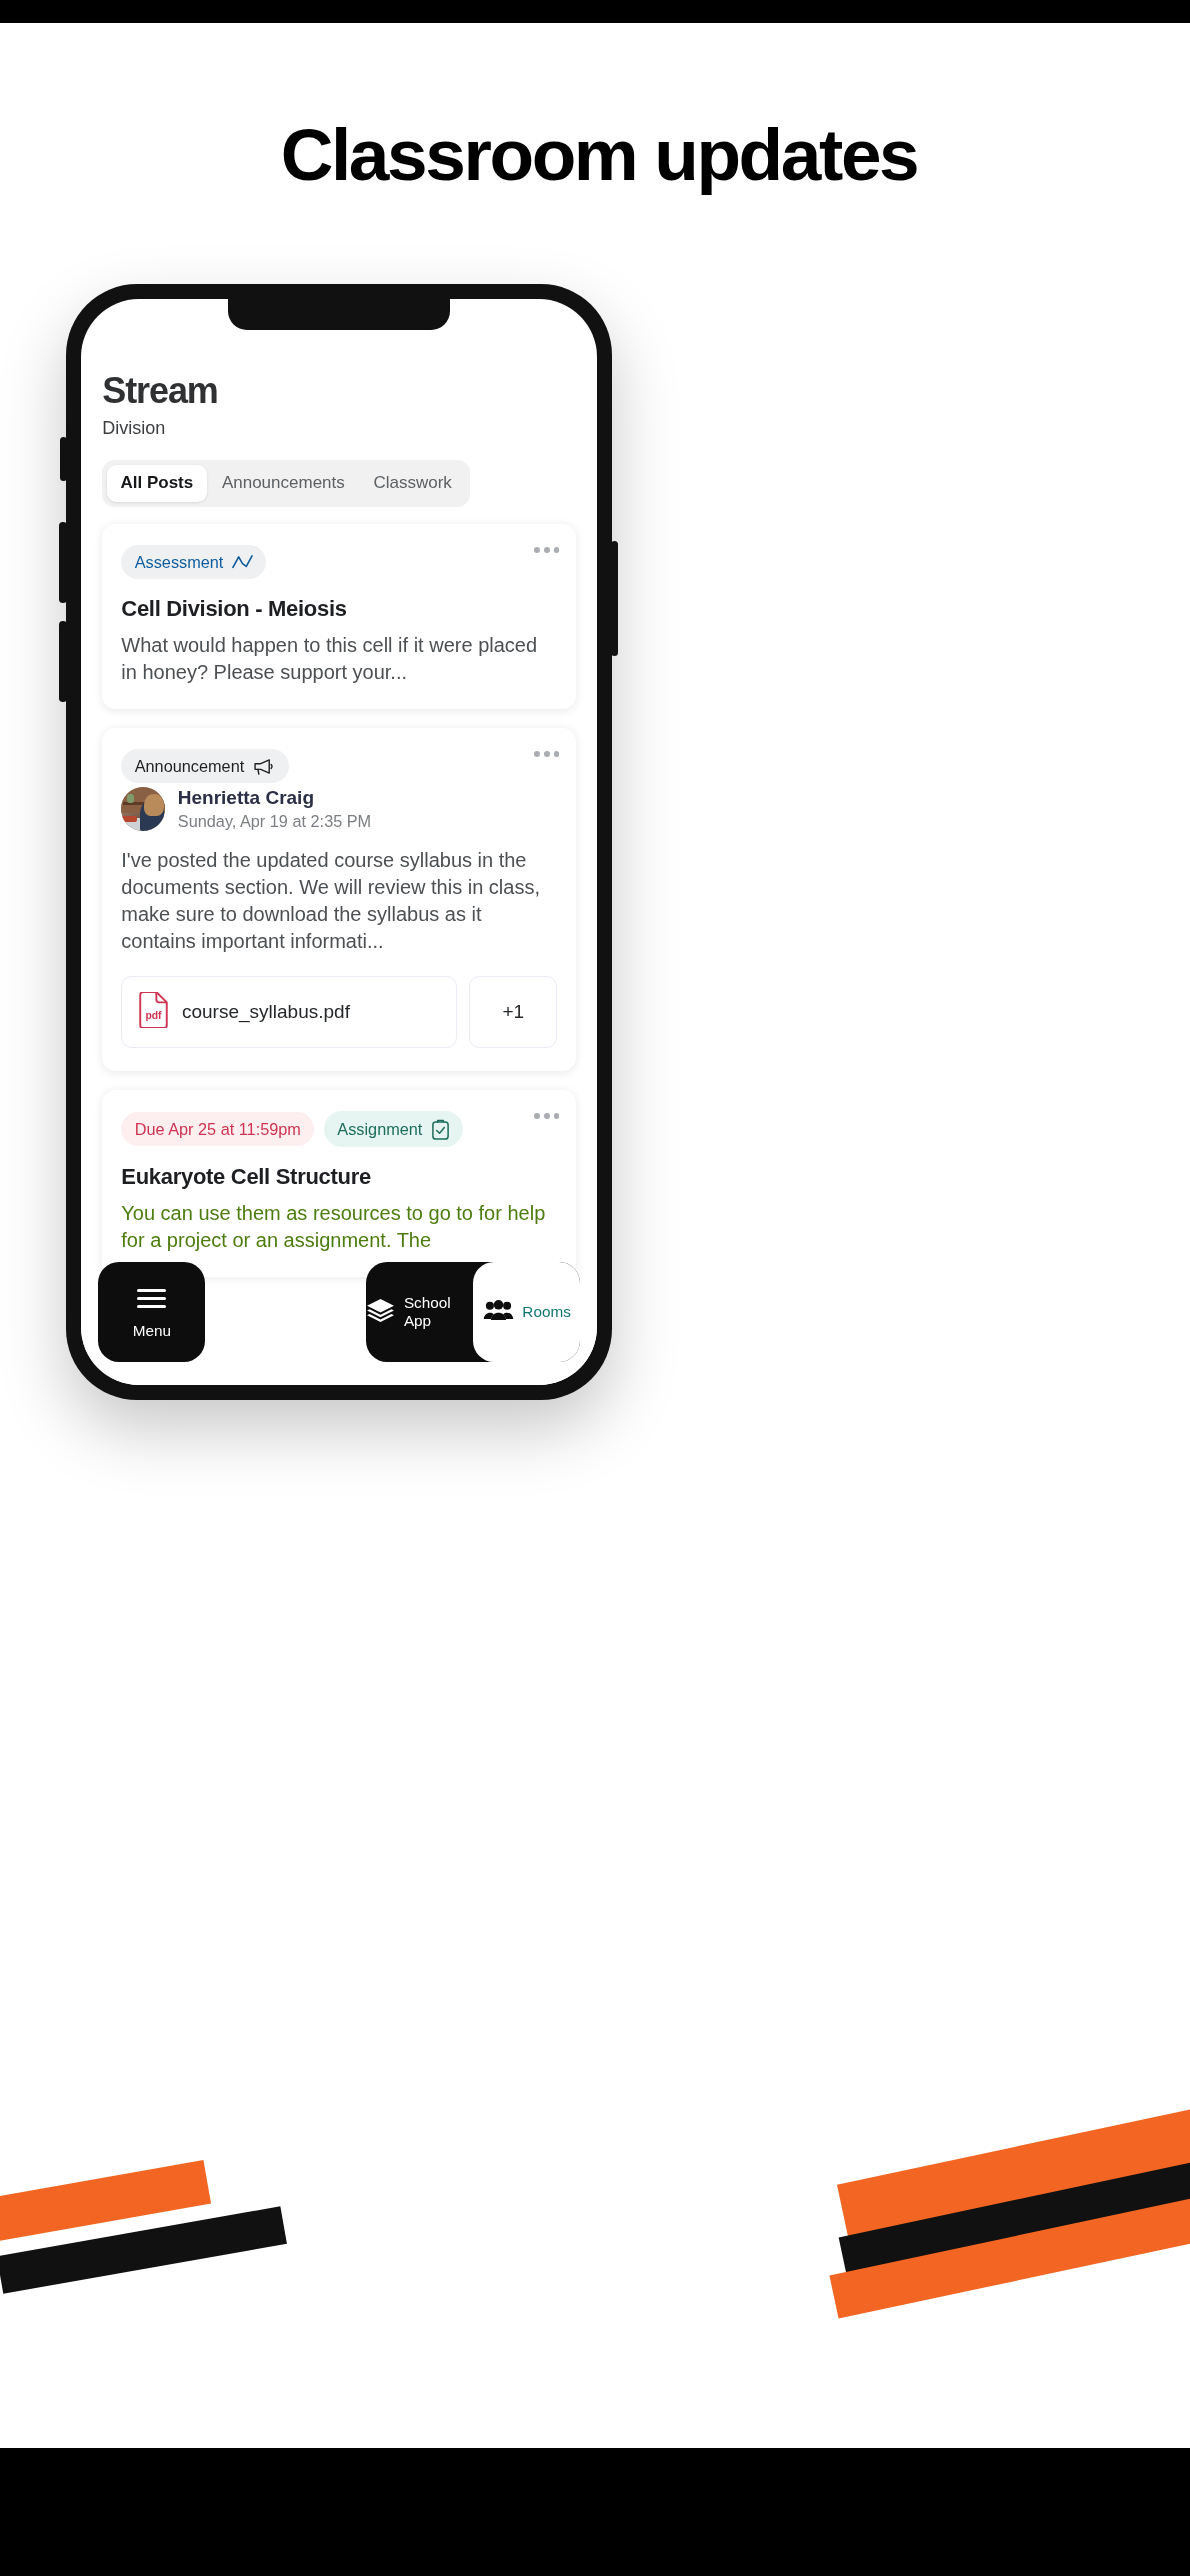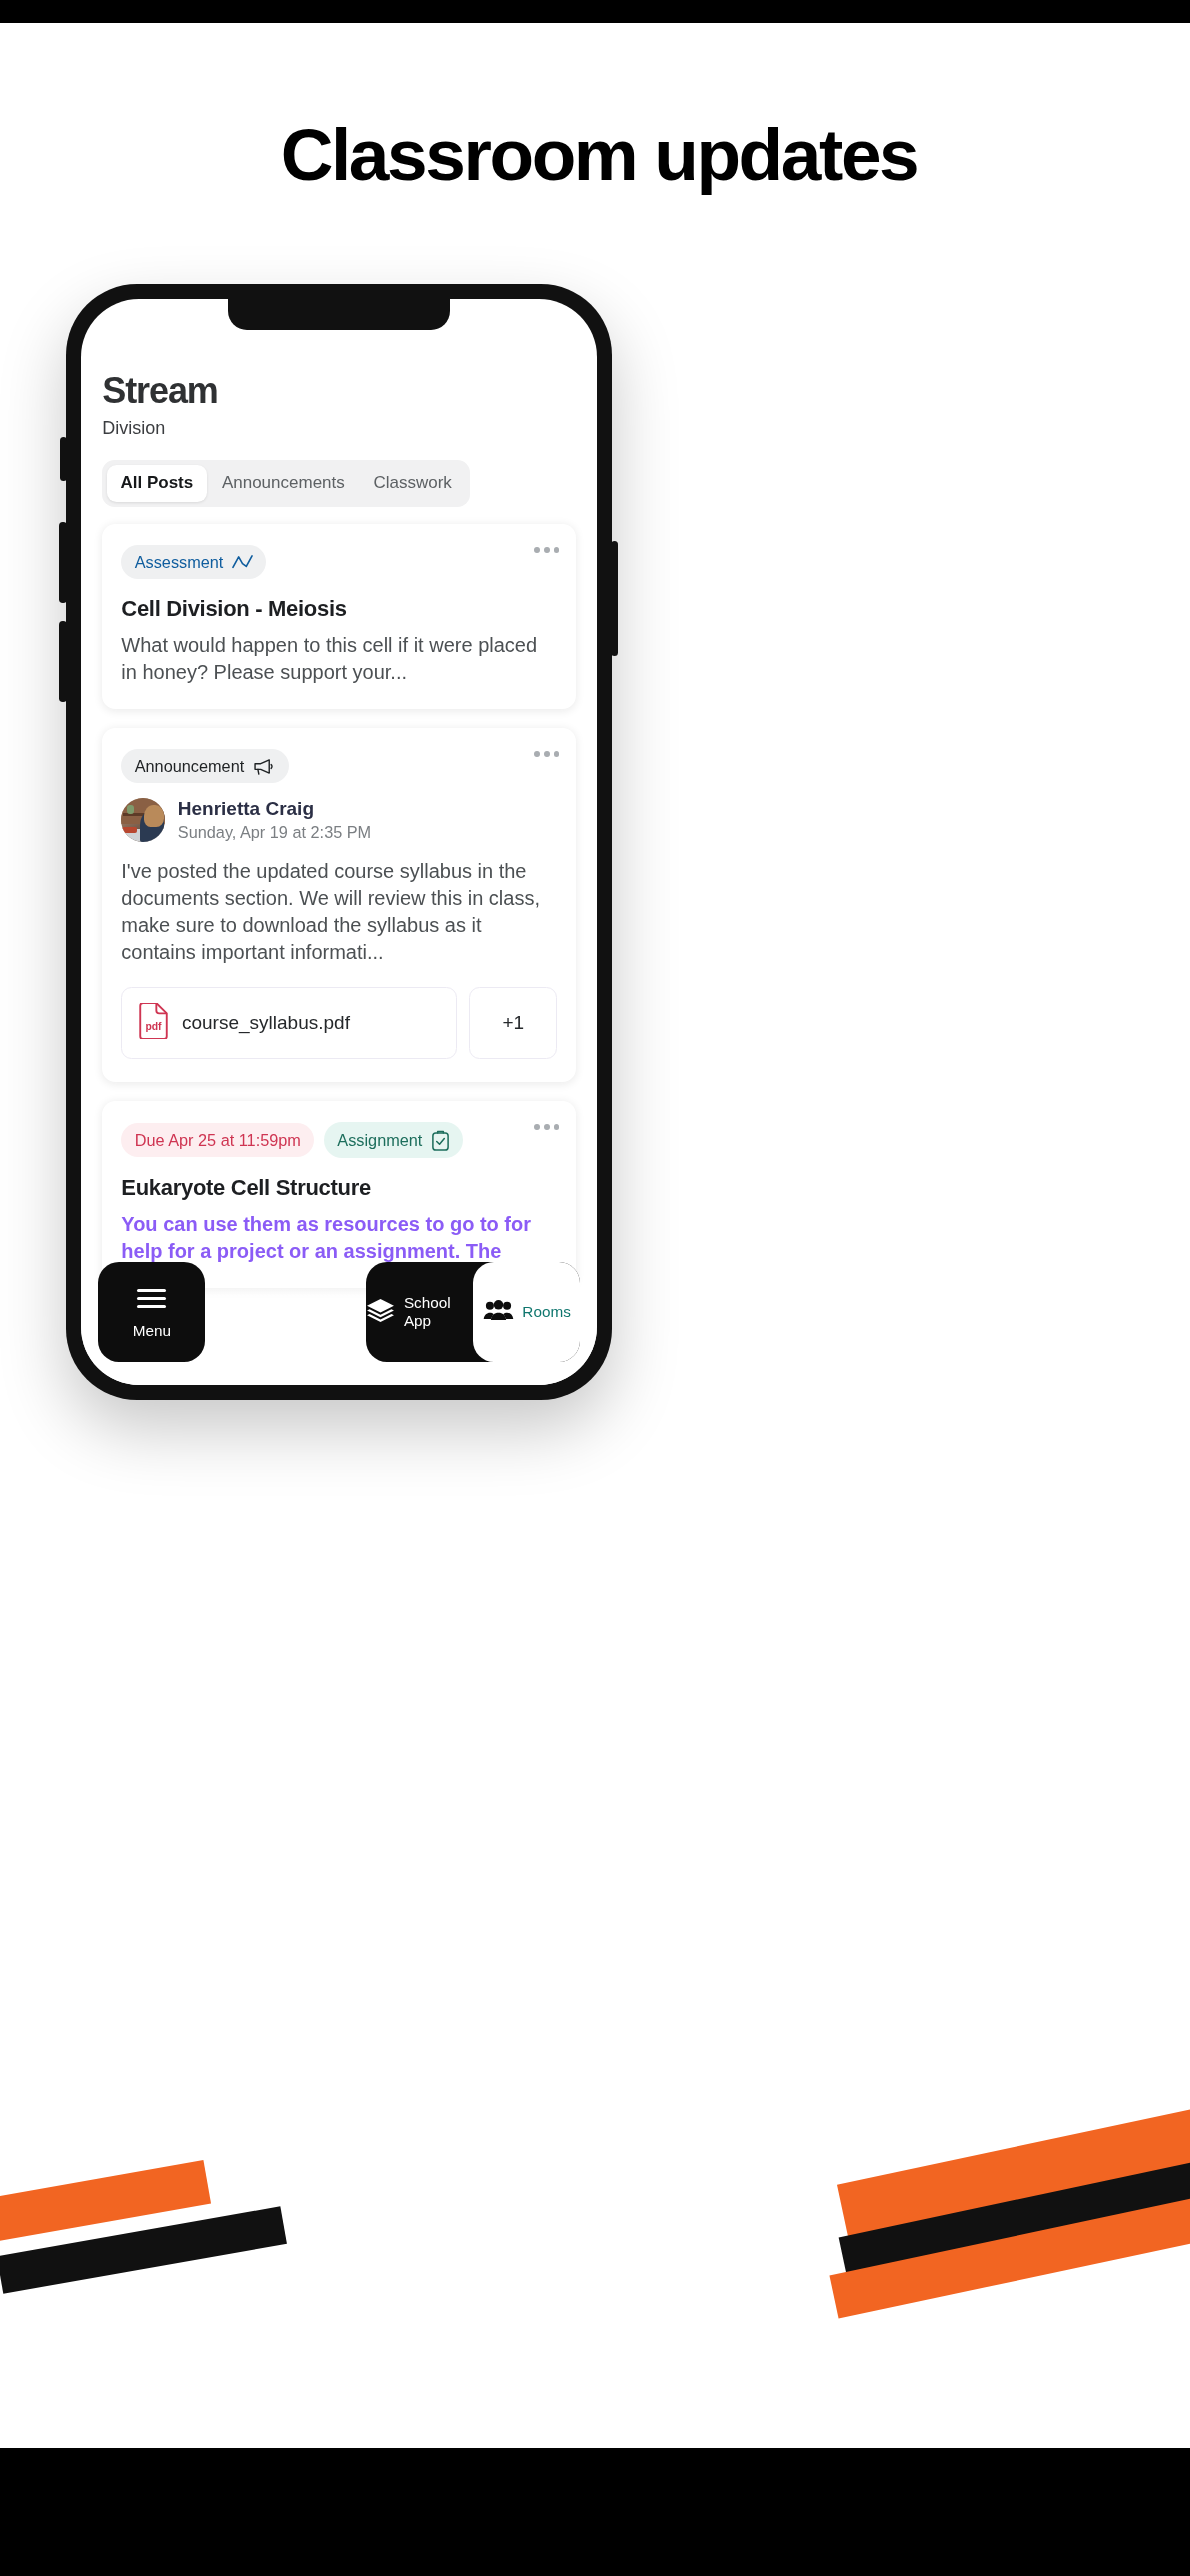--- a/index.html
+++ b/index.html
@@ -182,25 +182,25 @@
     font-weight: 700;
     color: #1d1f22;
     letter-spacing: -0.3px;
   }
   .card-body {
     margin-top: 9.6px;
     font-size: 20px;
     line-height: 1.35;
     color: #4c5053;
   }
-  .card-body.faded { color: #8b5cf6; font-weight: bold; }
+  .card-body.faded { color: #4d7c0f; }
 
   .author-row {
     display: flex; align-items: center; gap: 12.5px;
-    margin-top: 15px;
+    margin-top: 4px;
   }
   .avatar {
     width: 44px; height: 44px; border-radius: 50%;
     overflow: hidden; flex: none;
     background: linear-gradient(150deg,#cfc4b4 0%,#8d6f5a 40%,#3b2a23 100%);
     position: relative;
   }
   .avatar .a-wall { position:absolute; left:0; top:0; width:100%; height:58%; background:#8a6044; }
   .avatar .a-shelf { position:absolute; left:4%; top:34%; width:60%; height:7%; background:#5d3b27; }
   .avatar .a-plant { position:absolute; left:12%; top:16%; width:16%; height:20%; background:#7f9a6b; border-radius:2.9px;}

